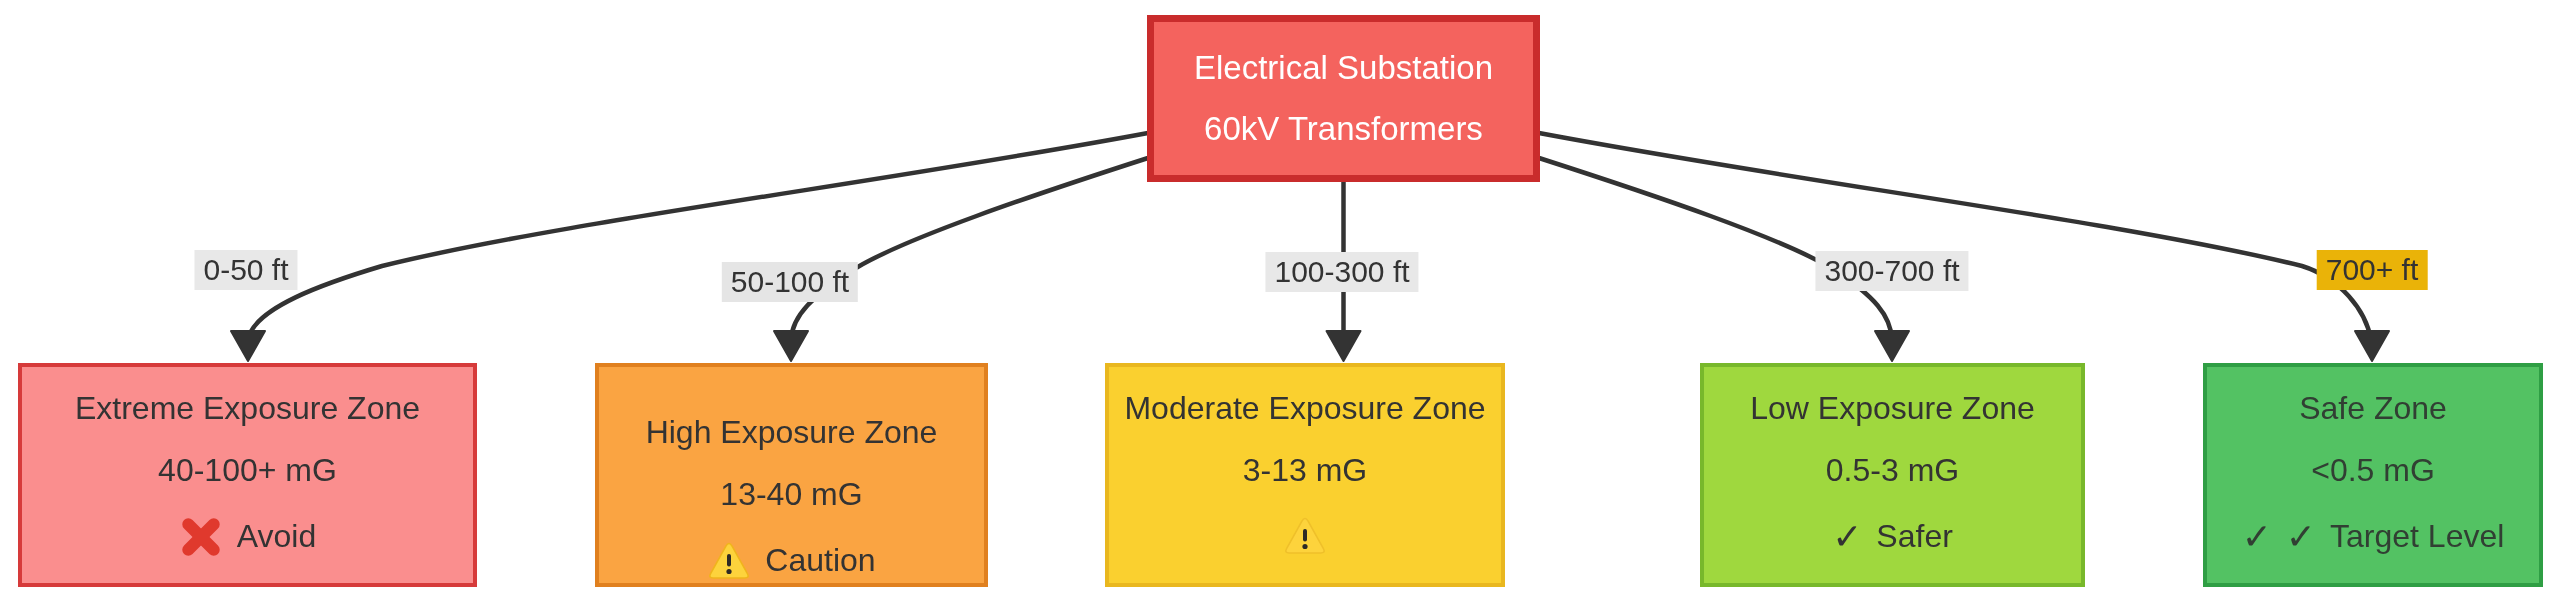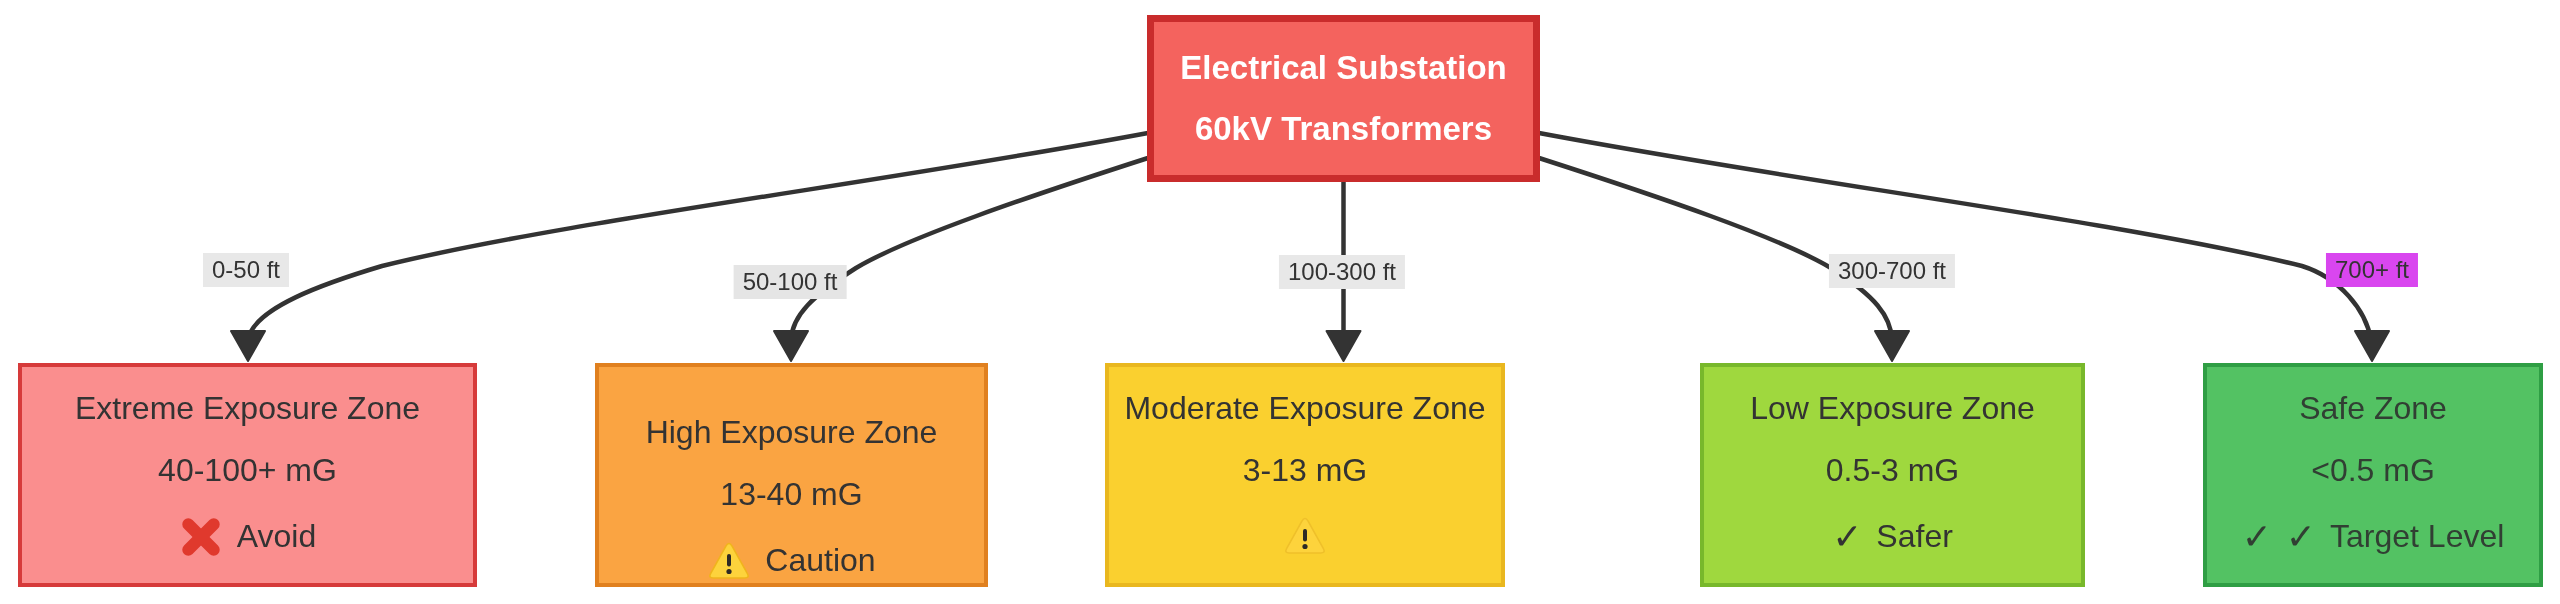--- a/index.html
+++ b/index.html
@@ -11,37 +11,37 @@
   svg.edge-layer{position:absolute;left:0;top:0;}
 
   .node{
     position:absolute;box-sizing:border-box;
     display:flex;flex-direction:column;align-items:center;justify-content:center;
     text-align:center;
   }
   .root-node{
     left:1147px;top:15px;width:393px;height:167px;
     border:7px solid #c92c2c;background:#f4635e;color:#ffffff;
-    font-size:33px;gap:24px;font-weight:bold;
+    font-size:33px;gap:24px;
   }
   .zone{
     top:363px;height:224px;border:4px solid;
     font-size:32px;gap:26px;color:#333333;
   }
   .zone-0{left:18px;width:459px;}
   .zone-1{left:595px;width:393px;}
   .zone-2{left:1105px;width:400px;}
   .zone-3{left:1700px;width:385px;}
   .zone-4{left:2203px;width:340px;}
   .line{line-height:1.12;white-space:nowrap;}
   .status-line{display:flex;align-items:center;justify-content:center;gap:14px;height:44px;}
 
   .edge-label{
     position:absolute;transform:translate(-50%,-50%);
-    background:#e8e8e8;color:#333333;font-size:24px;line-height:1.0;
+    background:#e8e8e8;color:#333333;font-size:30px;line-height:1.0;
     padding:5px 9px;white-space:nowrap;
   }
 
   
   .icon-cross{position:relative;width:44px;height:44px;display:inline-block;flex:0 0 auto;}
   .icon-cross::before,.icon-cross::after{
     content:"";position:absolute;left:-2px;top:16px;width:48px;height:12px;
     border-radius:6px;background:#e0392d;
   }
   .icon-cross::before{transform:rotate(45deg);}
@@ -70,21 +70,21 @@
       <polygon class="edge-arrow" points="1326.5,331 1360.5,331 1343.5,361"></polygon>
       <polygon class="edge-arrow" points="1875,331 1909,331 1892,361"></polygon>
       <polygon class="edge-arrow" points="2355,331 2389,331 2372,361"></polygon>
     </g>
   </svg>
 
   <div class="edge-label" style="left: 246px; top: 270px; background: rgb(232, 232, 232); color: rgb(51, 51, 51);">0-50 ft</div>
   <div class="edge-label" style="left: 790px; top: 272px; background: #e5e5e5; color: rgb(51, 51, 51); margin-top: 10px;">50-100 ft</div>
   <div class="edge-label" style="left: 1342px; top: 272px; background: rgb(232, 232, 232); color: rgb(51, 51, 51);">100-300 ft</div>
   <div class="edge-label" style="left: 1892px; top: 271px; background: rgb(232, 232, 232); color: rgb(51, 51, 51);">300-700 ft</div>
-  <div class="edge-label" style="left: 2372px; top: 270px; background: #d946ef; color: rgb(51, 51, 51);">700+ ft</div>
+  <div class="edge-label" style="left: 2372px; top: 270px; background: #eab308; color: rgb(51, 51, 51);">700+ ft</div>
 
   <div class="node root-node" style="background: rgb(244, 99, 94); border-color: rgb(201, 44, 44); color: rgb(255, 255, 255);">
     <div class="line">Electrical Substation</div>
     <div class="line">60kV Transformers</div>
   </div>
 
   <div class="node zone zone-0" style="background: rgb(250, 142, 142); border-color: rgb(214, 58, 58); color: rgb(51, 51, 51);">
     <div class="line">Extreme Exposure Zone</div>
     <div class="line">40-100+ mG</div>
     <div class="status-line">

